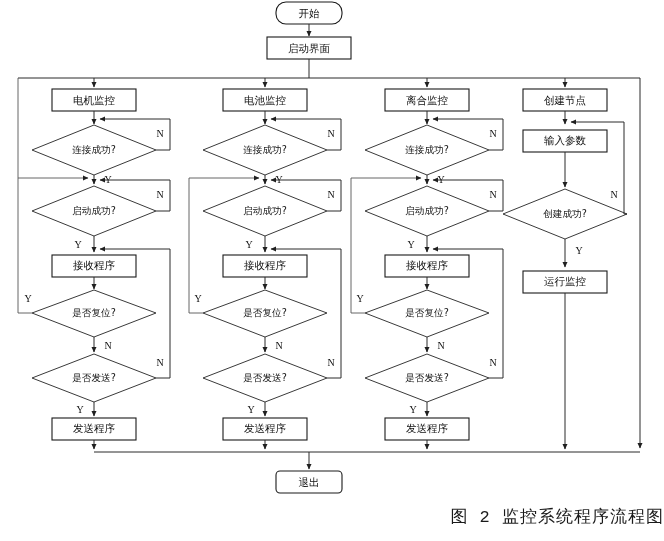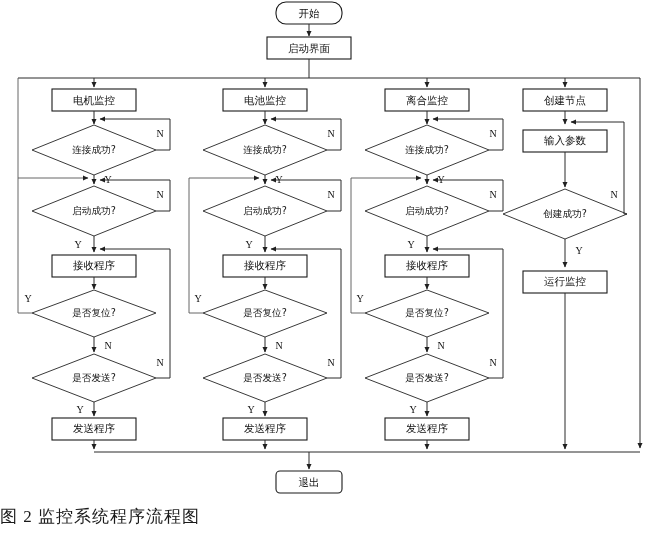--- a/index.html
+++ b/index.html
@@ -65,22 +65,22 @@
     font-size: 10px;
     fill: #0f0f0f;
     text-anchor: middle;
     dominant-baseline: middle;
   }
   .caption {
     position: absolute;
     left: 0;
     top: 505px;
     width: 664px;
-    text-align: left;
-    font-family: Liberation Serif, serif;
+    text-align: right;
+    font-family: Liberation Mono, monospace;
     font-size: 17px;
     color: #1a1a1a;
     letter-spacing: 1px;
   }
   .watermark {
     position: absolute;
     left: 547px;
     top: 497px;
     width: 112px;
     height: 40px;

